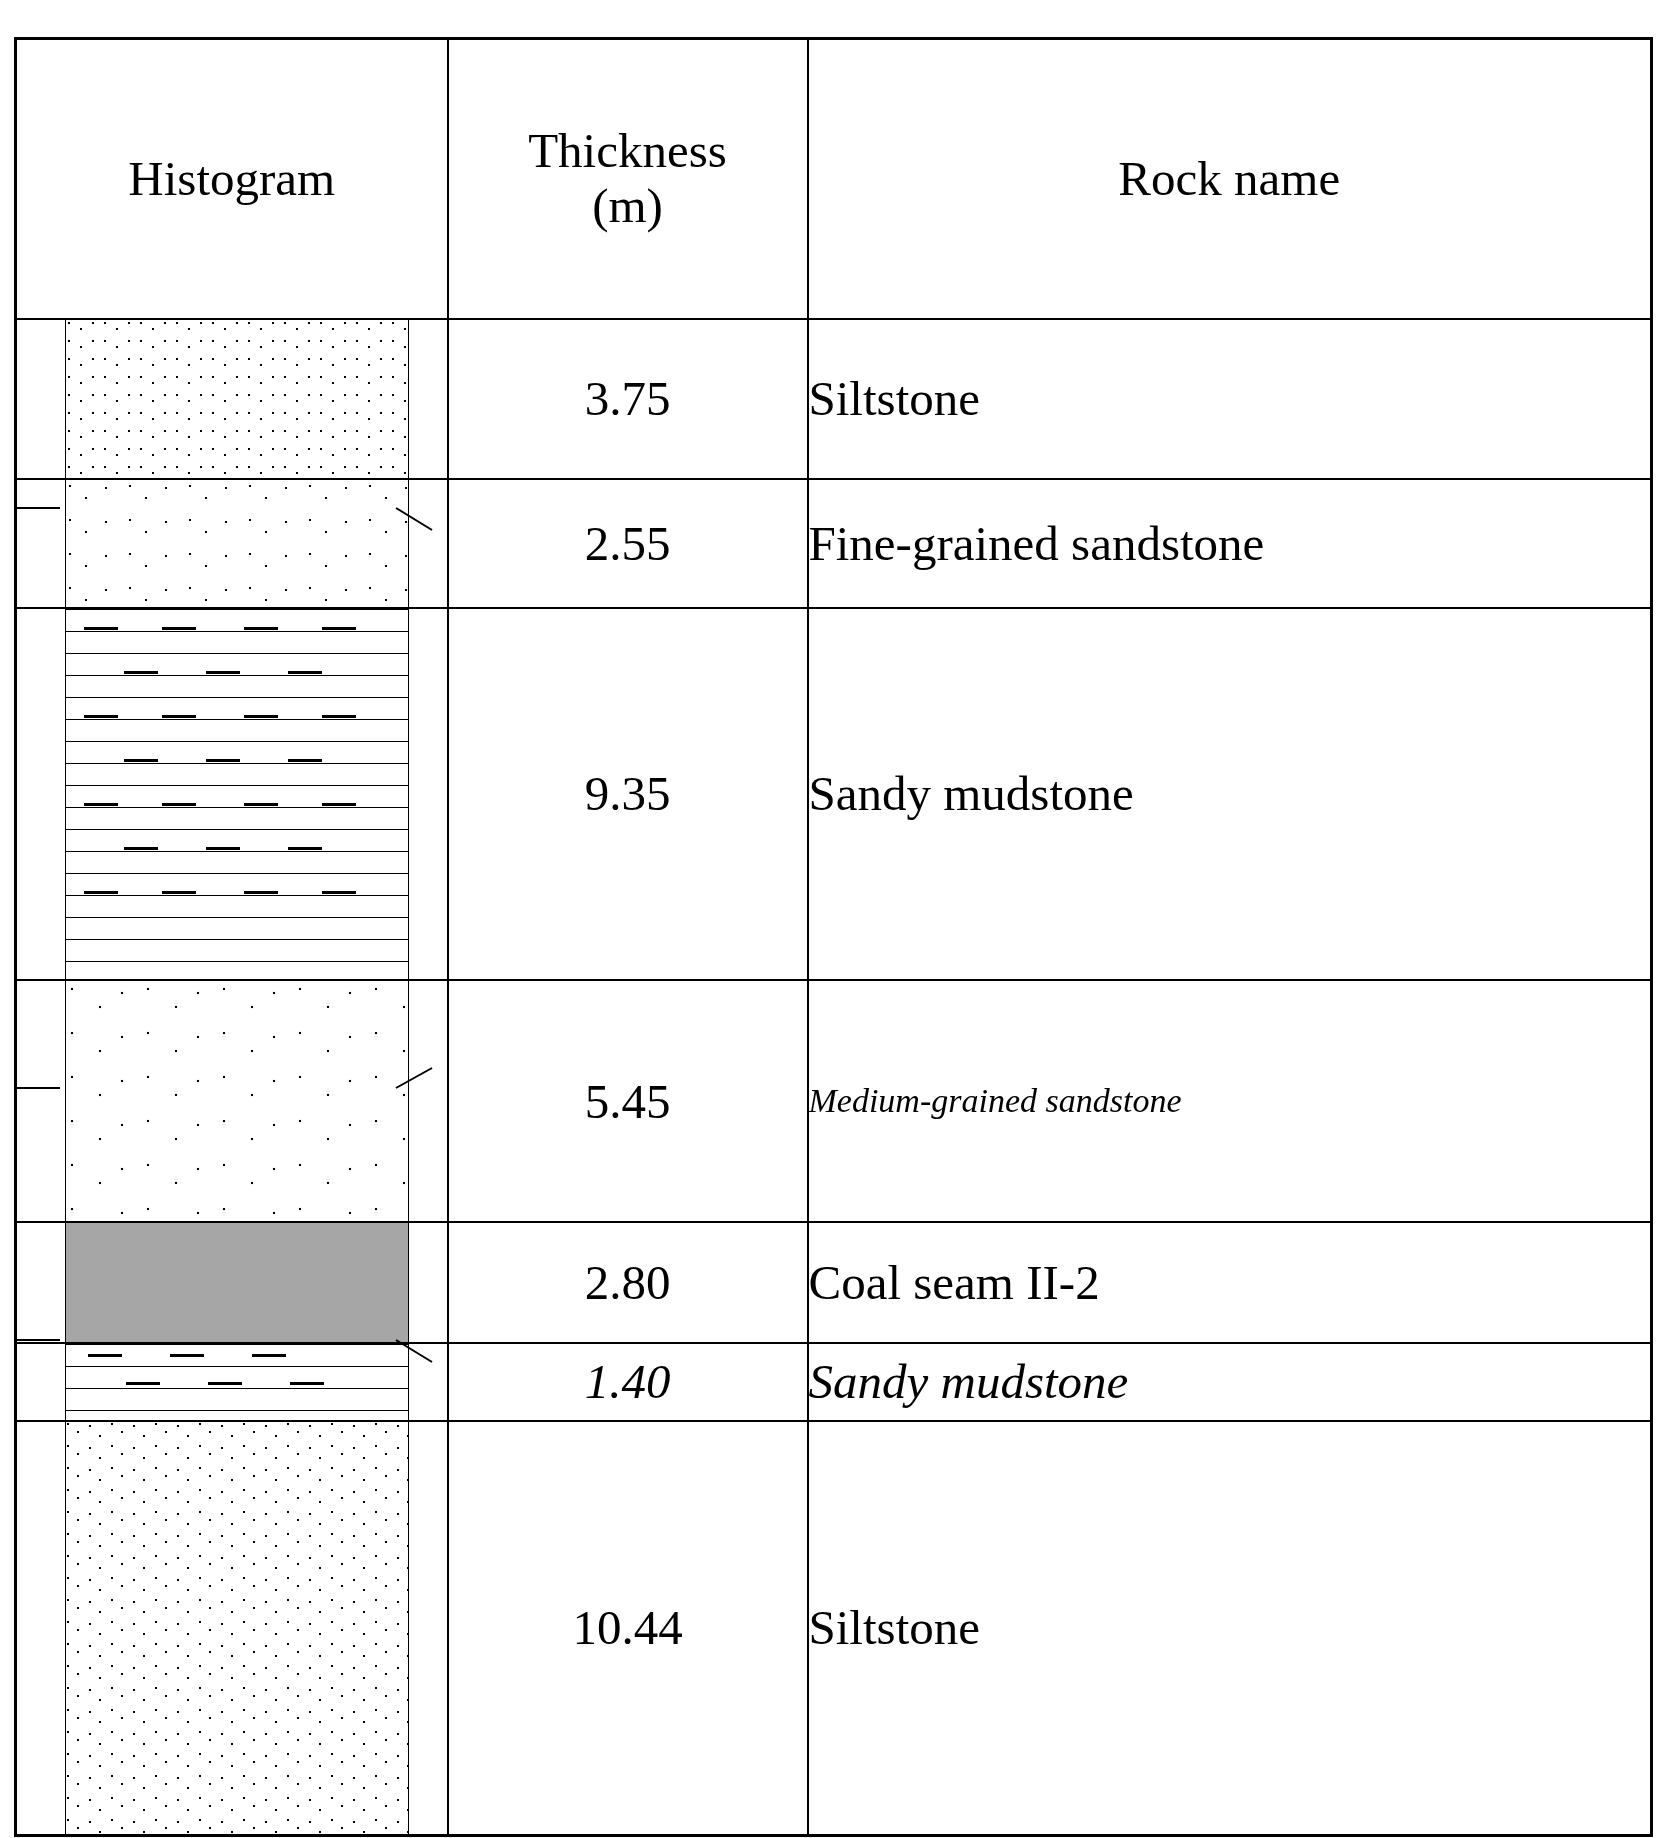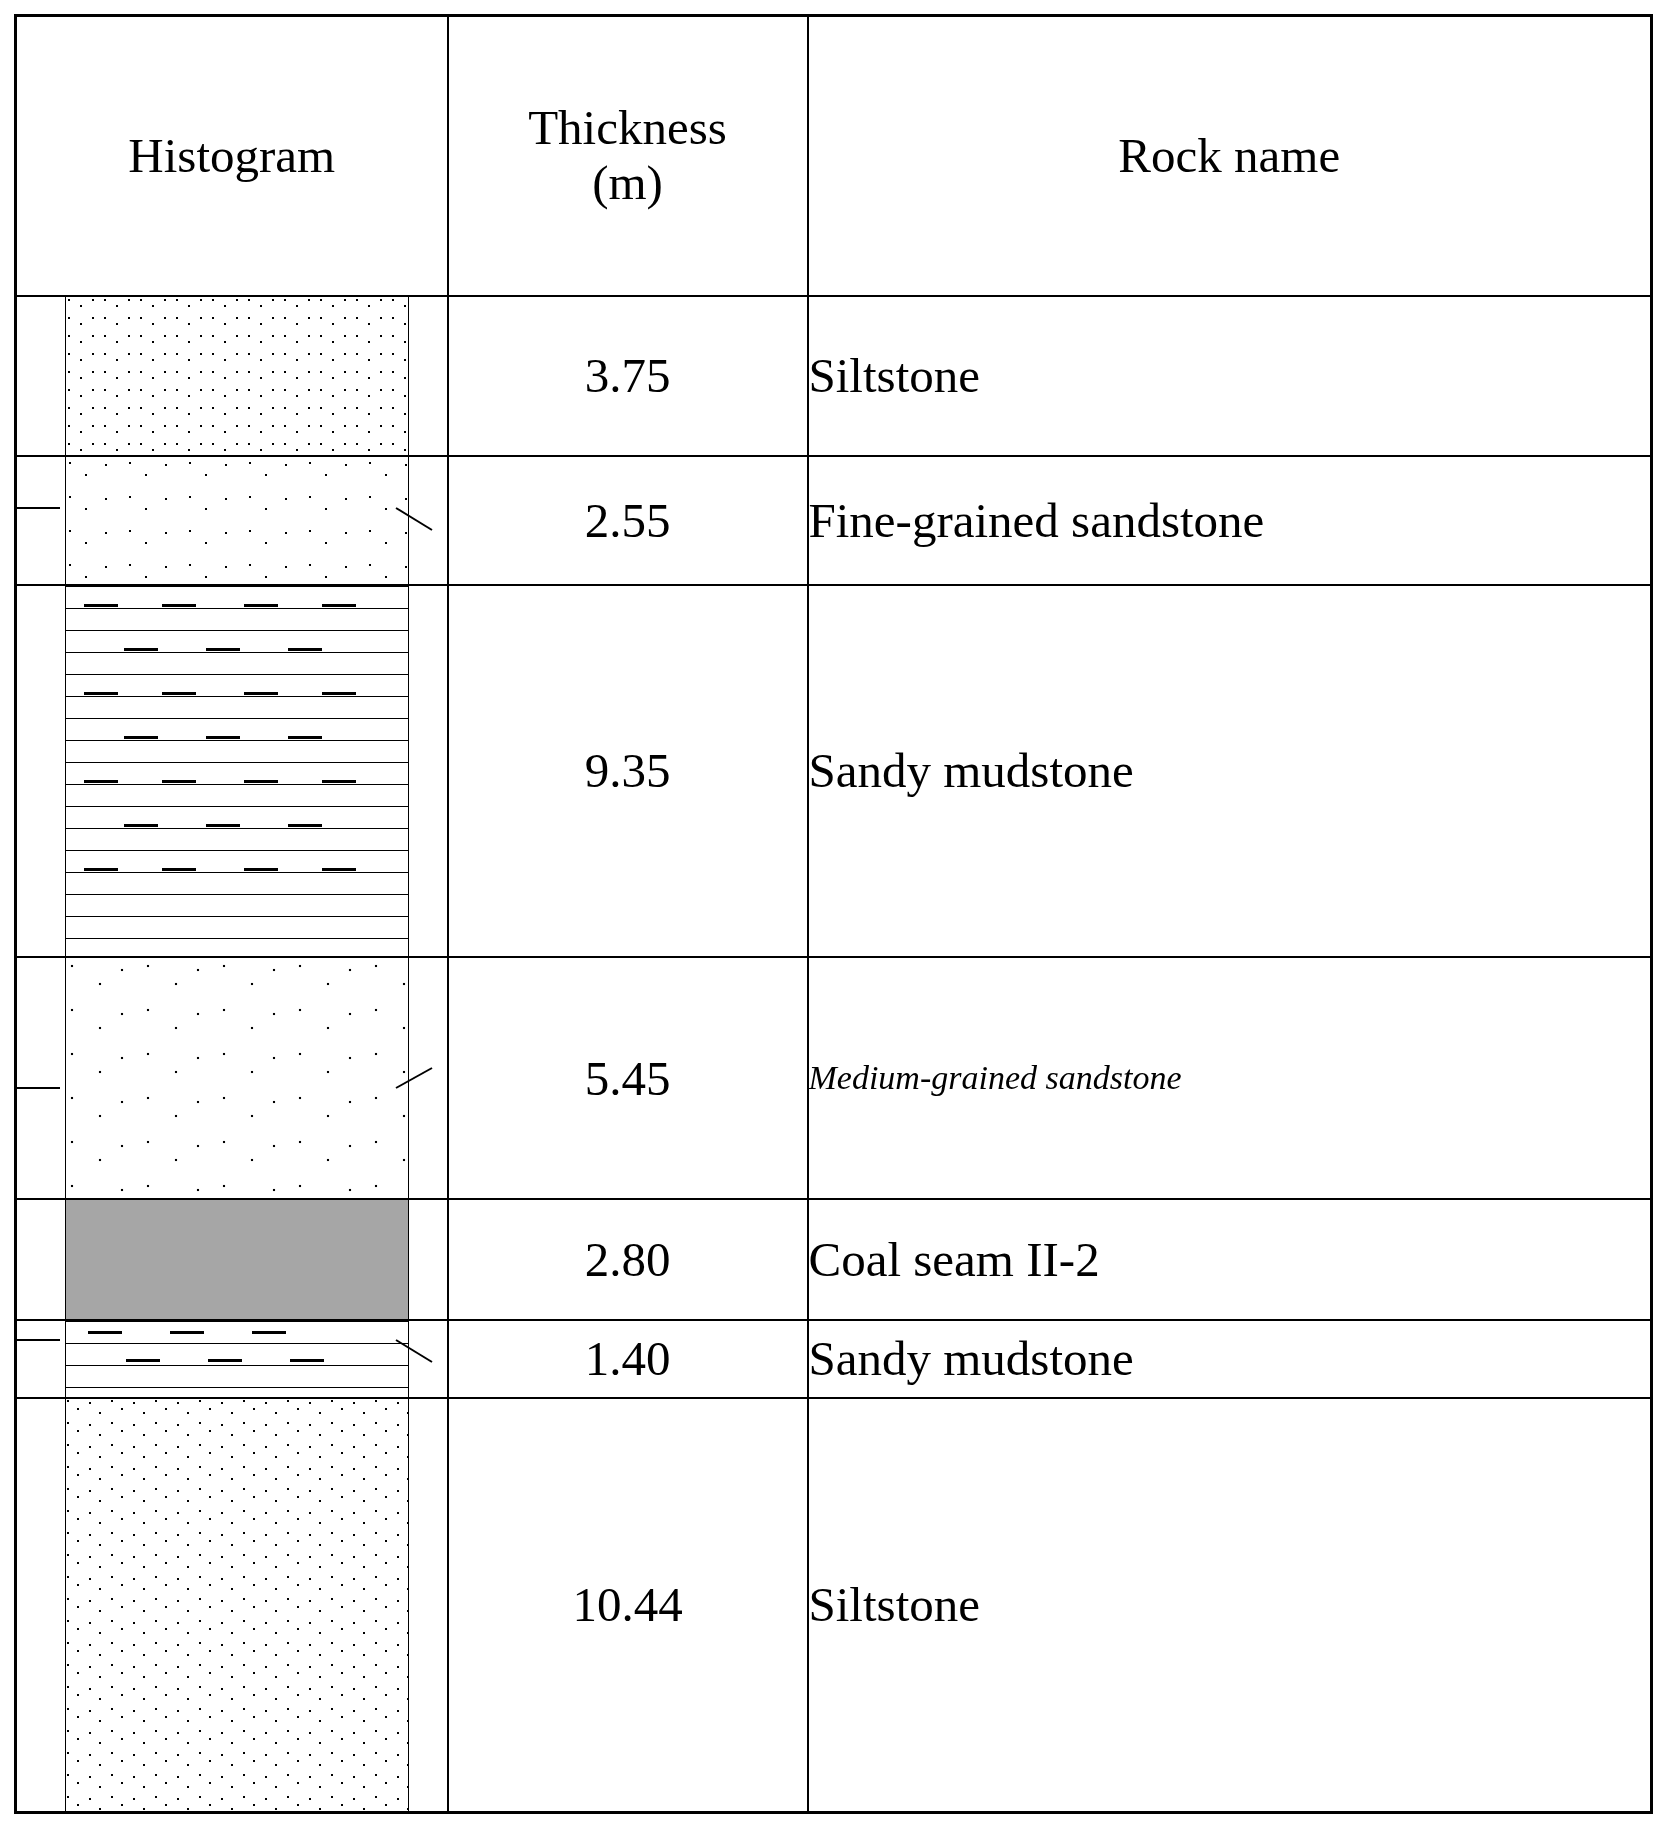--- a/index.html
+++ b/index.html
@@ -17,20 +17,21 @@
     position: relative;
     box-sizing: border-box;
     padding: 14px 18px 18px 14px;
   }
   table.log {
     border-collapse: collapse;
     width: 1636px;
     height: 1800px;
     table-layout: fixed;
     border: 3px solid #000;
+    margin-top: 23px;
   }
   table.log td, table.log th {
     border: 2px solid #000;
     padding: 0;
     margin: 0;
     vertical-align: middle;
   }
   .col-hist { width: 432px; }
   .col-thick { width: 360px; }
   .col-name { width: 844px; }
@@ -226,21 +227,21 @@
       <tr style="height:112px;">
         <td class="hist">
           <div class="histwrap">
             <div class="litho pat-coal"></div>
           </div>
         </td>
         <td class="thick">2.80</td>
         <td class="rname">Coal seam II-2</td>
       </tr>
 
-      <tr style="height:72px;">
+      <tr style="height:72px;font-style:italic;">
         <td class="hist">
           <div class="histwrap">
             <div class="litho pat-sandymud">
               <div class="dashseg" style="left:22px;  top:10px;"></div>
               <div class="dashseg" style="left:104px; top:10px;"></div>
               <div class="dashseg" style="left:186px; top:10px;"></div>
               <div class="dashseg" style="left:60px;  top:38px;"></div>
               <div class="dashseg" style="left:142px; top:38px;"></div>
               <div class="dashseg" style="left:224px; top:38px;"></div>
             </div>

